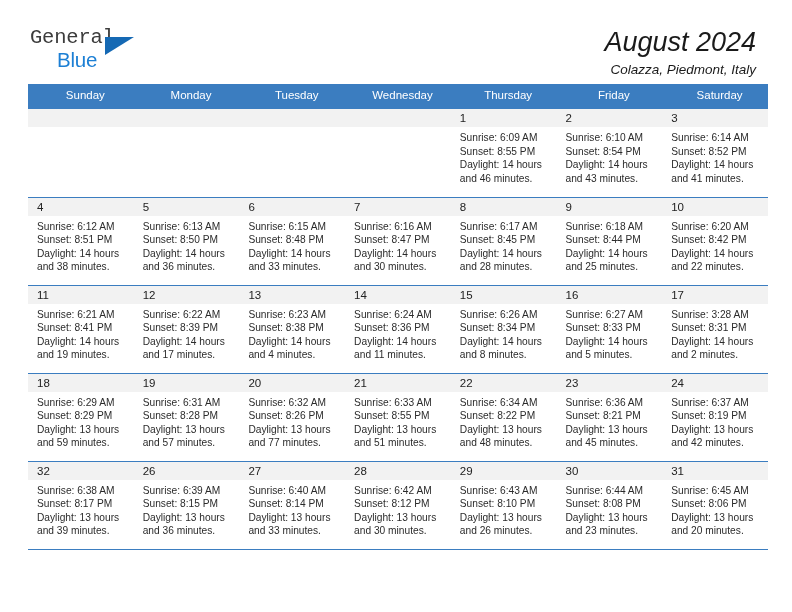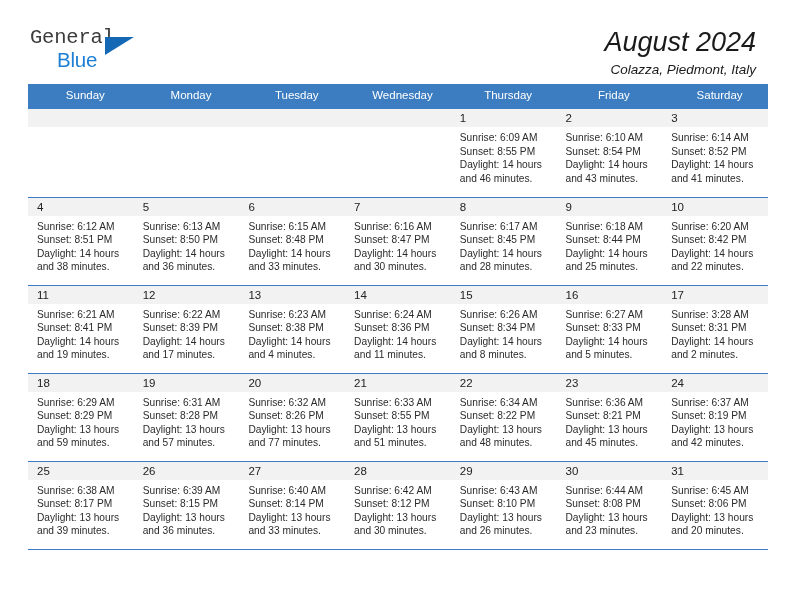--- a/index.html
+++ b/index.html
@@ -381,21 +381,21 @@
             <div class="cell-body">
               <div>Sunrise: 6:37 AM</div>
               <div>Sunset: 8:19 PM</div>
               <div>Daylight: 13 hours</div>
               <div>and 42 minutes.</div>
             </div>
           </td>
         </tr>
         <tr class="last-row">
           <td>
-            <div class="daynum">25</div>
+            <div class="daynum">32</div>
             <div class="cell-body">
               <div>Sunrise: 6:38 AM</div>
               <div>Sunset: 8:17 PM</div>
               <div>Daylight: 13 hours</div>
               <div>and 39 minutes.</div>
             </div>
           </td>
           <td>
             <div class="daynum">26</div>
             <div class="cell-body">

